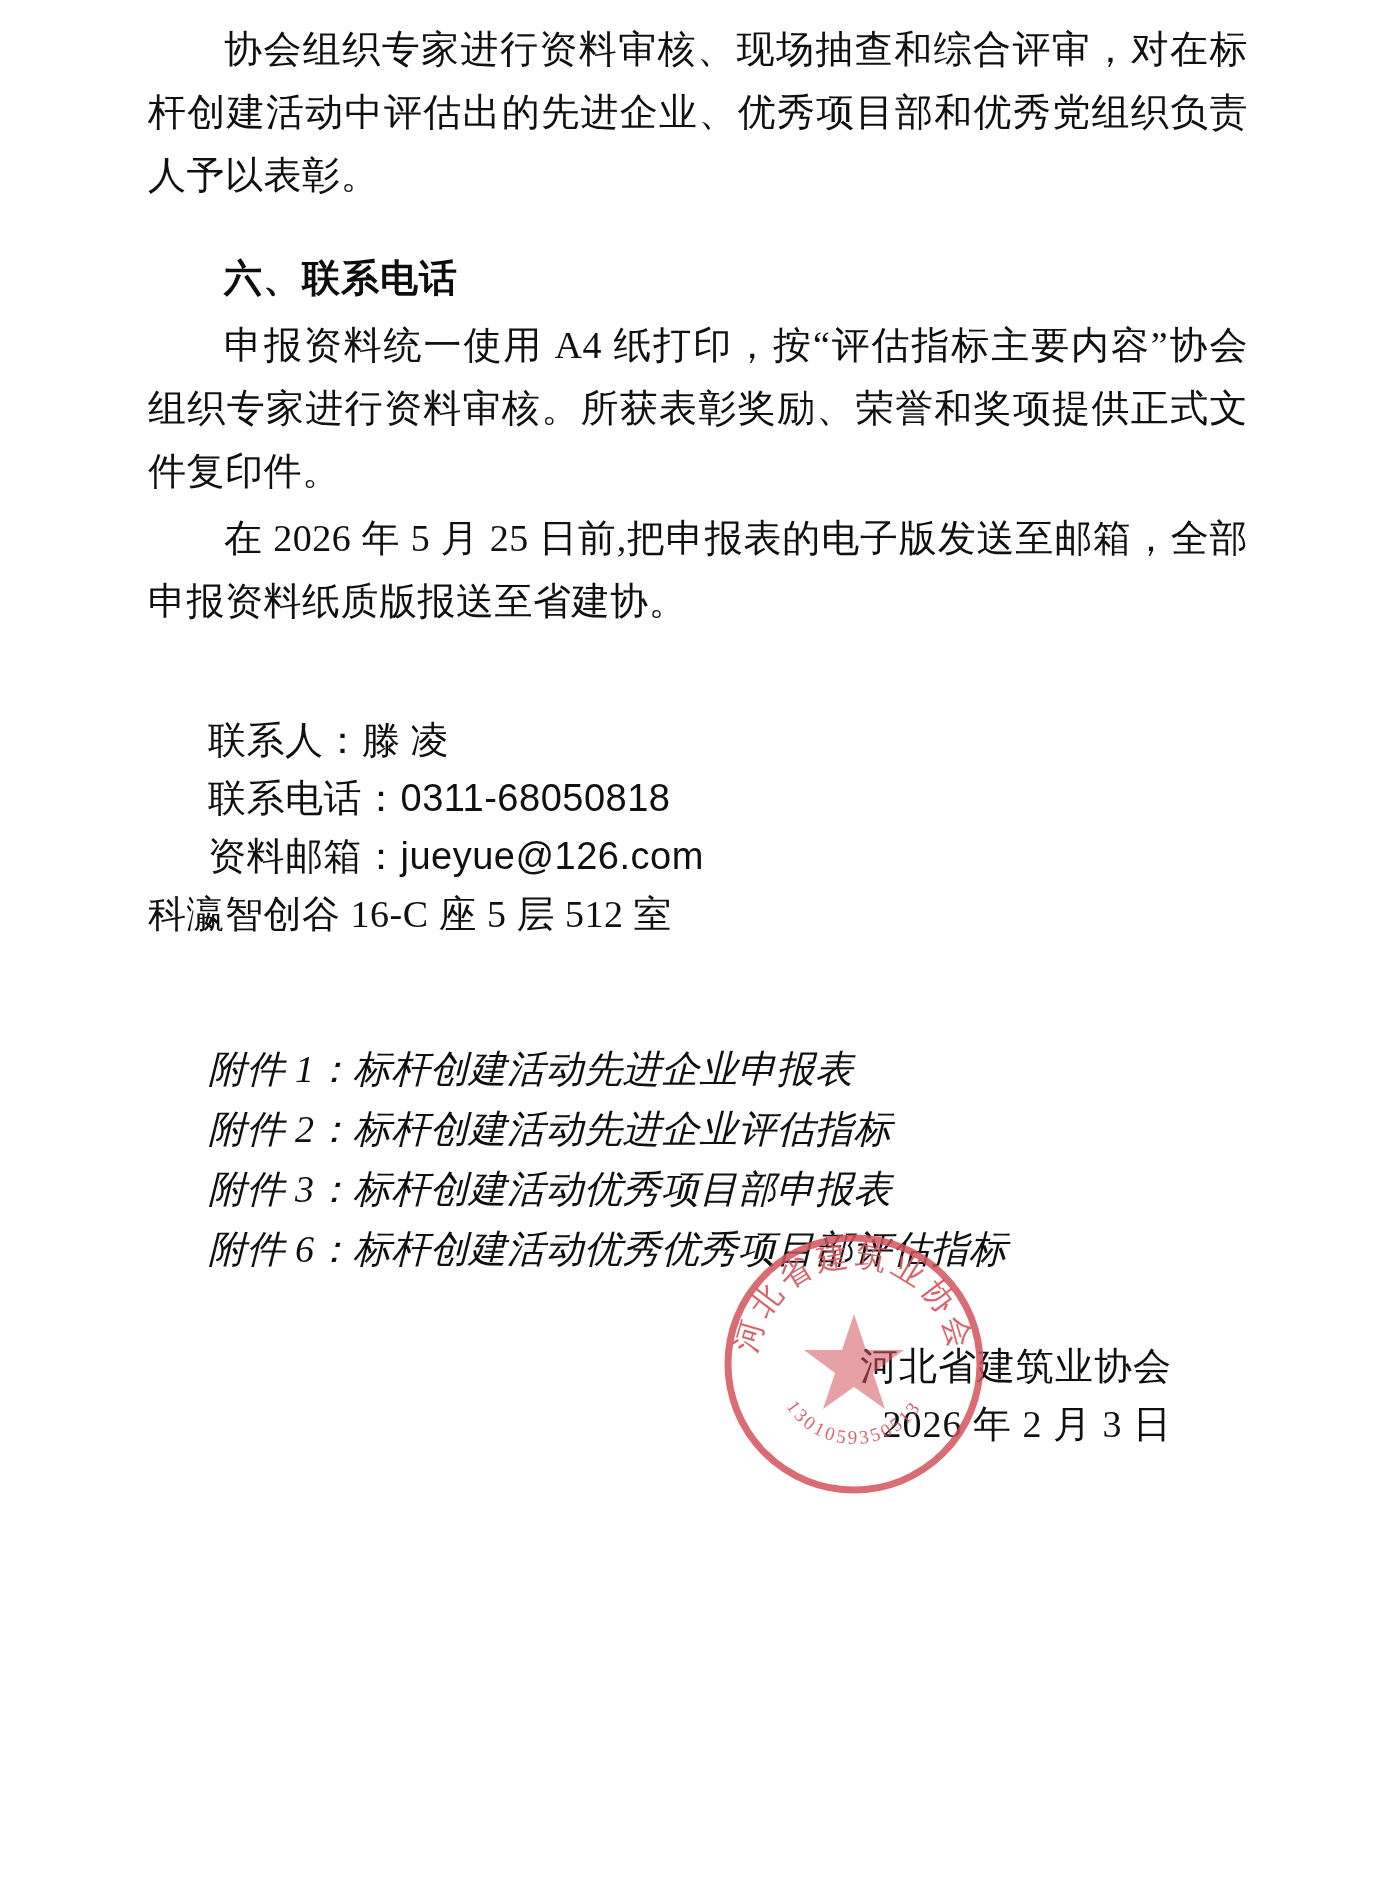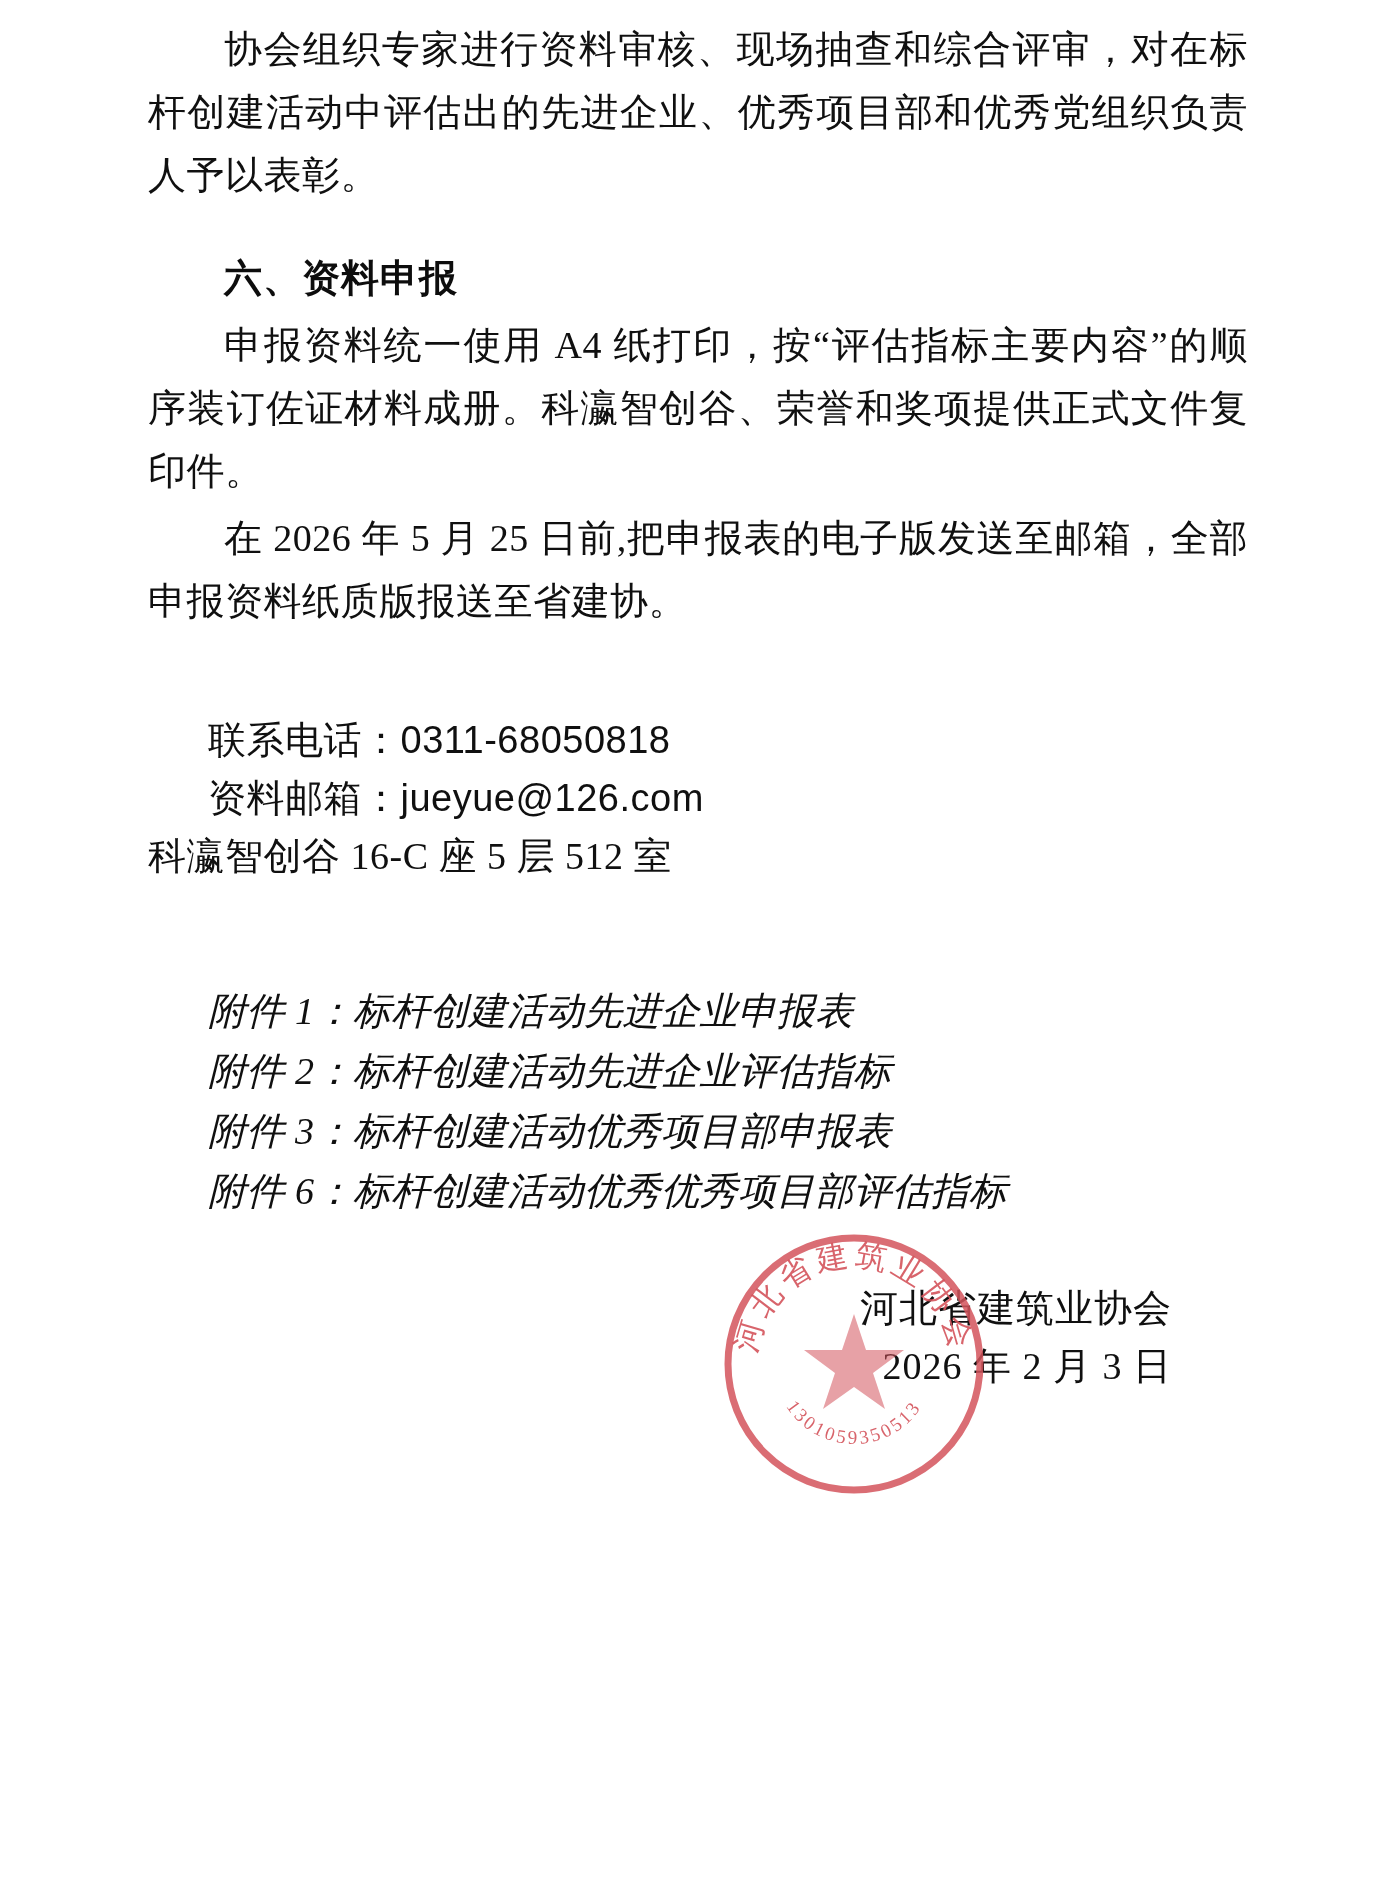--- a/index.html
+++ b/index.html
@@ -113,27 +113,28 @@
 <body>
 
 <div class="page">
 
   <div class="content">
 
     <p class="para">协会组织专家进行资料审核、现场抽查和综合评审，对在标杆创建活动中评估出的先进企业、优秀项目部和优秀党组织负责人予以表彰。</p>
 
     <div class="gap-sm"></div>
 
-    <h2 class="heading">六、资料申报</h2>
+    <h2 class="heading">六、联系电话</h2>
 
-    <p class="para">申报资料统一使用 A4 纸打印，按“评估指标主要内容”的顺序装订佐证材料成册。科瀛智创谷、荣誉和奖项提供正式文件复印件。</p>
+    <p class="para">申报资料统一使用 A4 纸打印，按“评估指标主要内容”协会组织专家进行资料审核。所获表彰奖励、荣誉和奖项提供正式文件复印件。</p>
 
     <p class="para">在 2026 年 5 月 25 日前,把申报表的电子版发送至邮箱，全部申报资料纸质版报送至省建协。</p>
 
     <div class="contact-block">
+      <div class="contact-line"><span>联系人：</span><span>滕  凌</span></div>
       <div class="contact-line"><span>联系电话：</span><span class="latin">0311-68050818</span></div>
       <div class="contact-line"><span>资料邮箱：</span><span class="latin">jueyue@126.com</span></div>
       <div class="contact-line cont">科瀛智创谷 16-C 座 5 层 512 室</div>
     </div>
 
     <div class="attach-block">
       <div class="attach-line">附件 1：标杆创建活动先进企业申报表</div>
       <div class="attach-line">附件 2：标杆创建活动先进企业评估指标</div>
       <div class="attach-line">附件 3：标杆创建活动优秀项目部申报表</div>
       <div class="attach-line">附件 6：标杆创建活动优秀优秀项目部评估指标</div>

